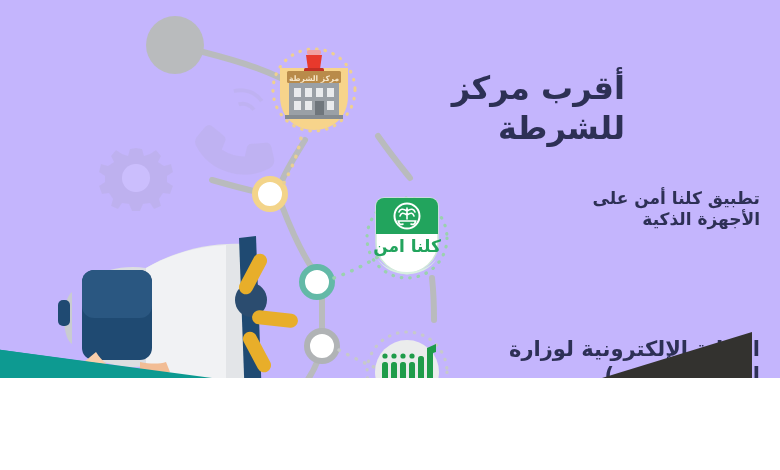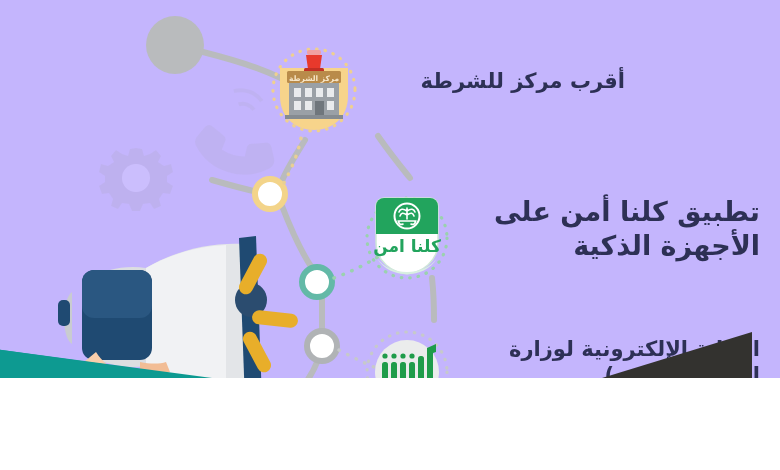--- a/index.html
+++ b/index.html
@@ -24,26 +24,26 @@
     color:#2d3055;
     font-weight:700;
     line-height:1.25;
     text-align:right;
     direction:rtl;
     white-space:pre-line;
     letter-spacing:0px;
   }
   #label-police{
     right:155px; top:68px;
-    font-size:21px;
+    font-size:32px;
     width:260px;
   }
   #label-app{
-    right:20px; top:195px;
-    font-size:27px;
+    right:20px; top:188px;
+    font-size:17px;
     width:290px;
   }
   #label-absher{
     right:20px; top:336px;
     font-size:21px;
     width:300px;
   }
 
   
   .badge{position:absolute;}

